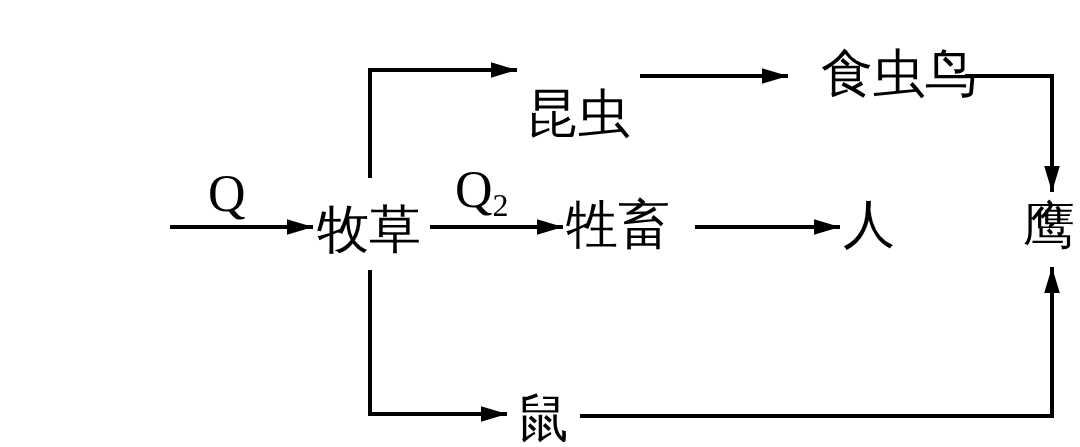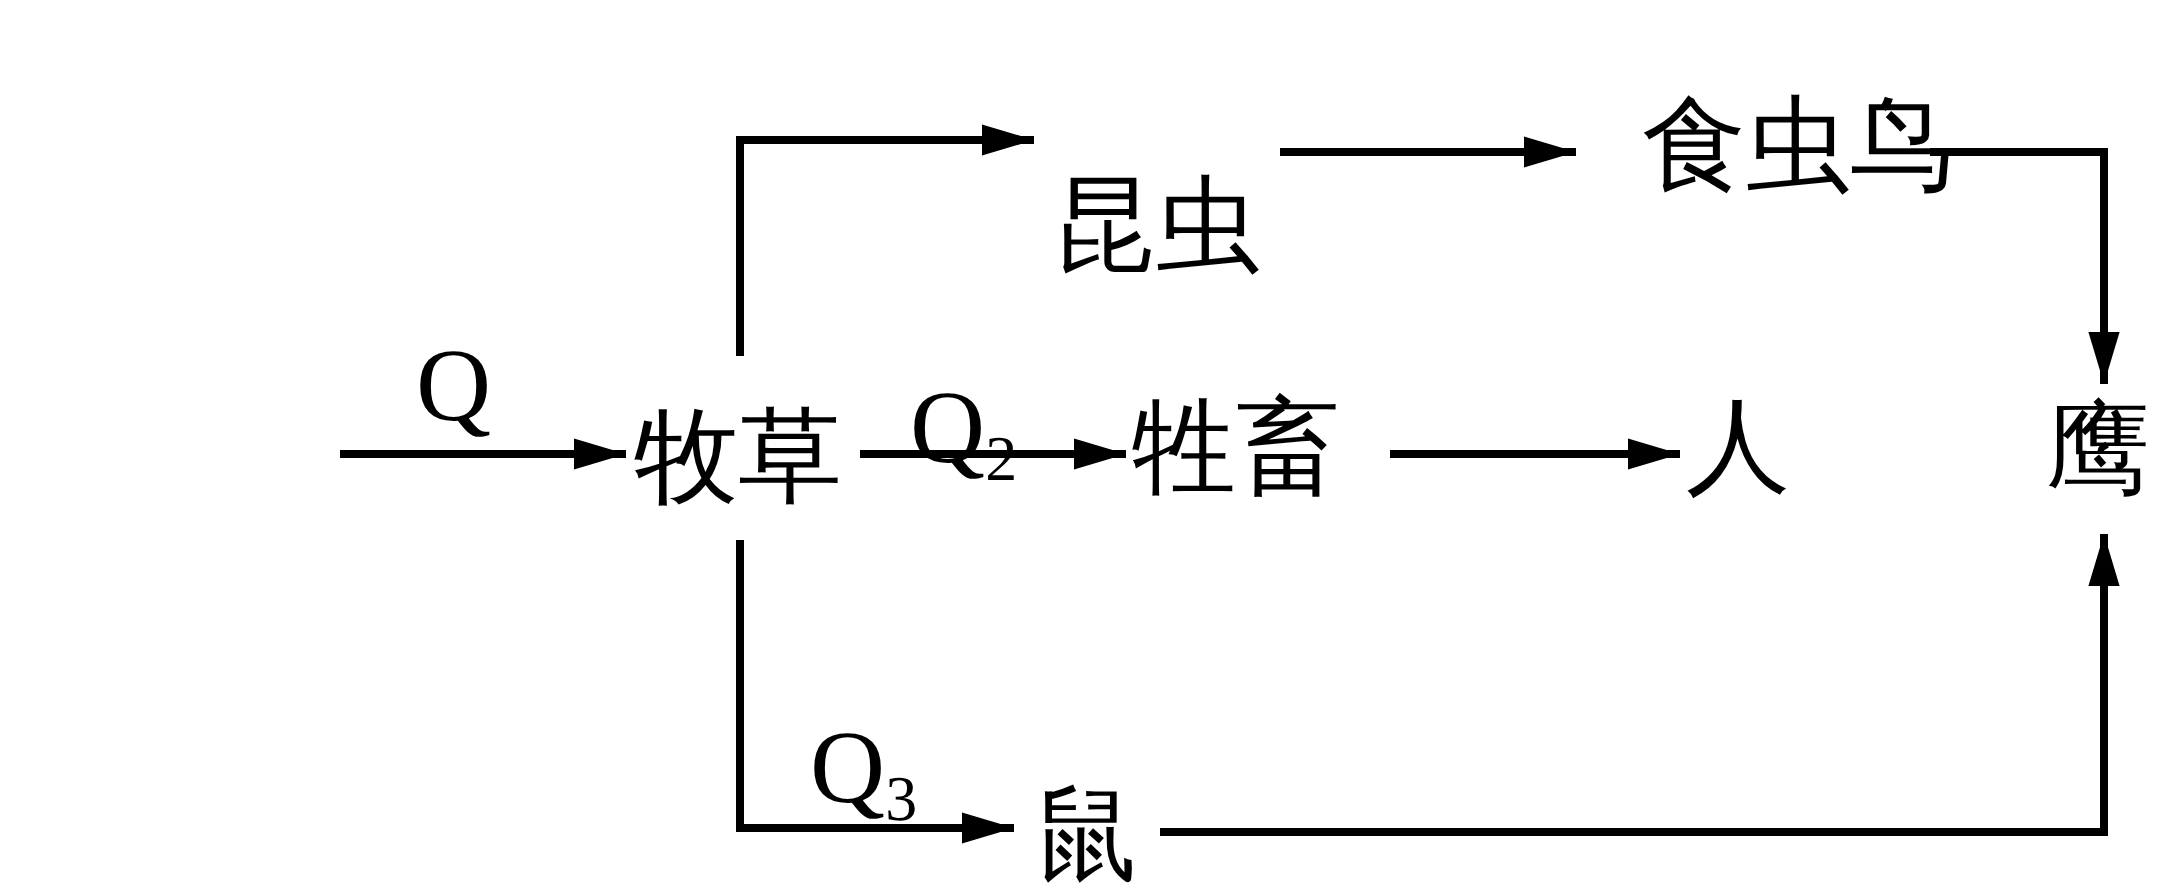--- a/index.html
+++ b/index.html
@@ -71,17 +71,16 @@
   <div class="node" style="left:526px; top:48px;margin-top:40px;">昆虫</div>
   <div class="node" style="left:821px; top:48px;">食虫鸟</div>
   <div class="node" style="left:566px; top:199px;">牲畜</div>
   <div class="node" style="left:843px; top:199px;">人</div>
   <div class="node" style="left:517px; top:393px;">鼠</div>
   <div class="node" style="left:1023px;top:200px;">鹰</div>
 
   <span class="qlabel" style="left:208px; top:168px;"><span>Q</span><span class="sub"></span></span>
 
 
-  <span class="qlabel" style="left:455px; top:164px;margin-top:25px;"><span>Q</span><span class="sub">2</span></span>
+  <span class="qlabel" style="left:455px; top:164px;"><span>Q</span><span class="sub">2</span></span>
 
-  <span class="qlabel" style="left:405px; top:359px;"><span>Q</span><span class="sub">3</span></span>
 
 </div>
 
 </body></html>

